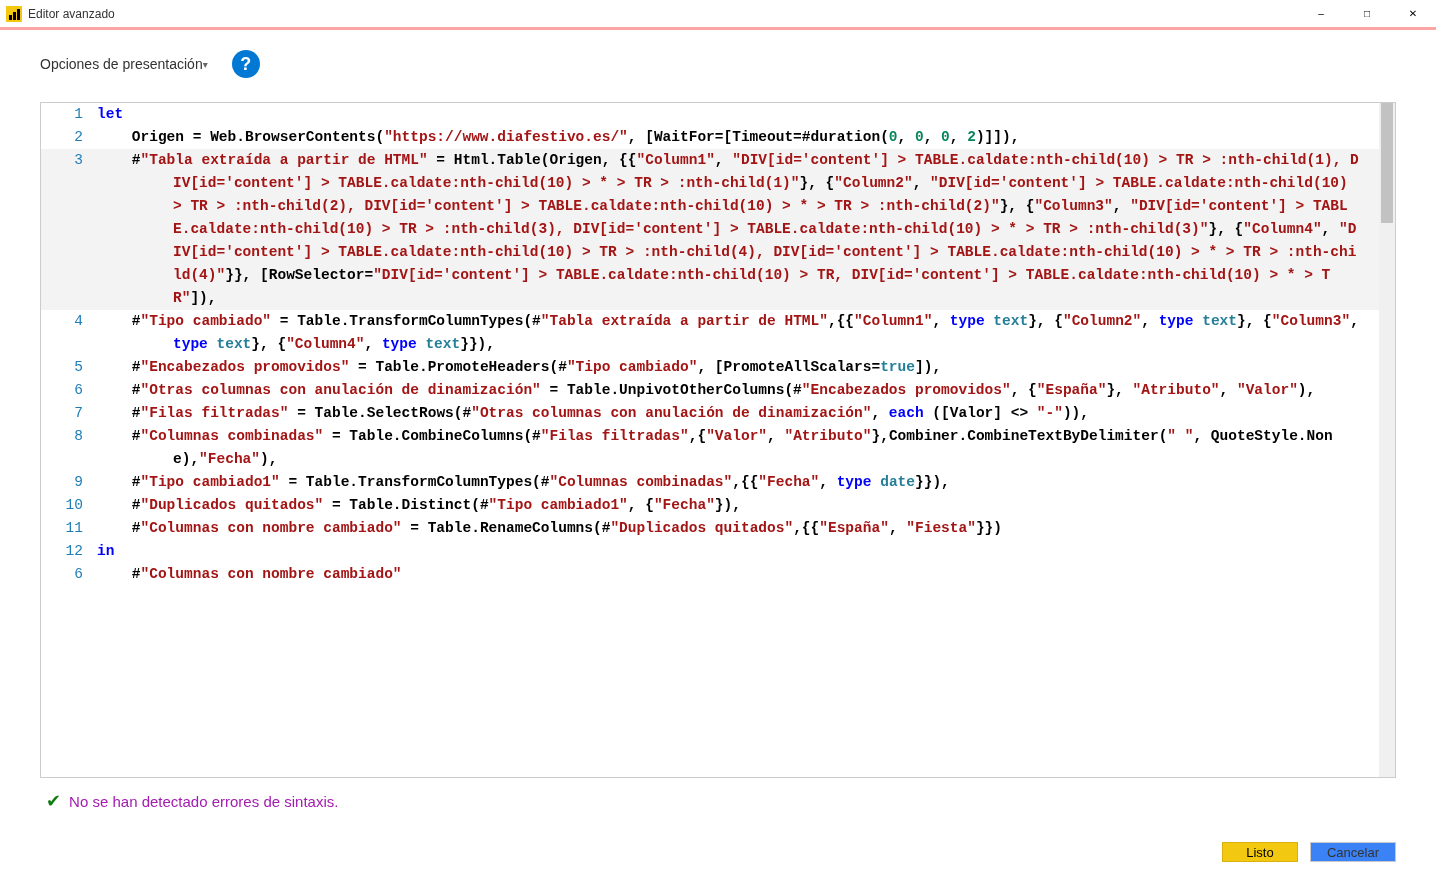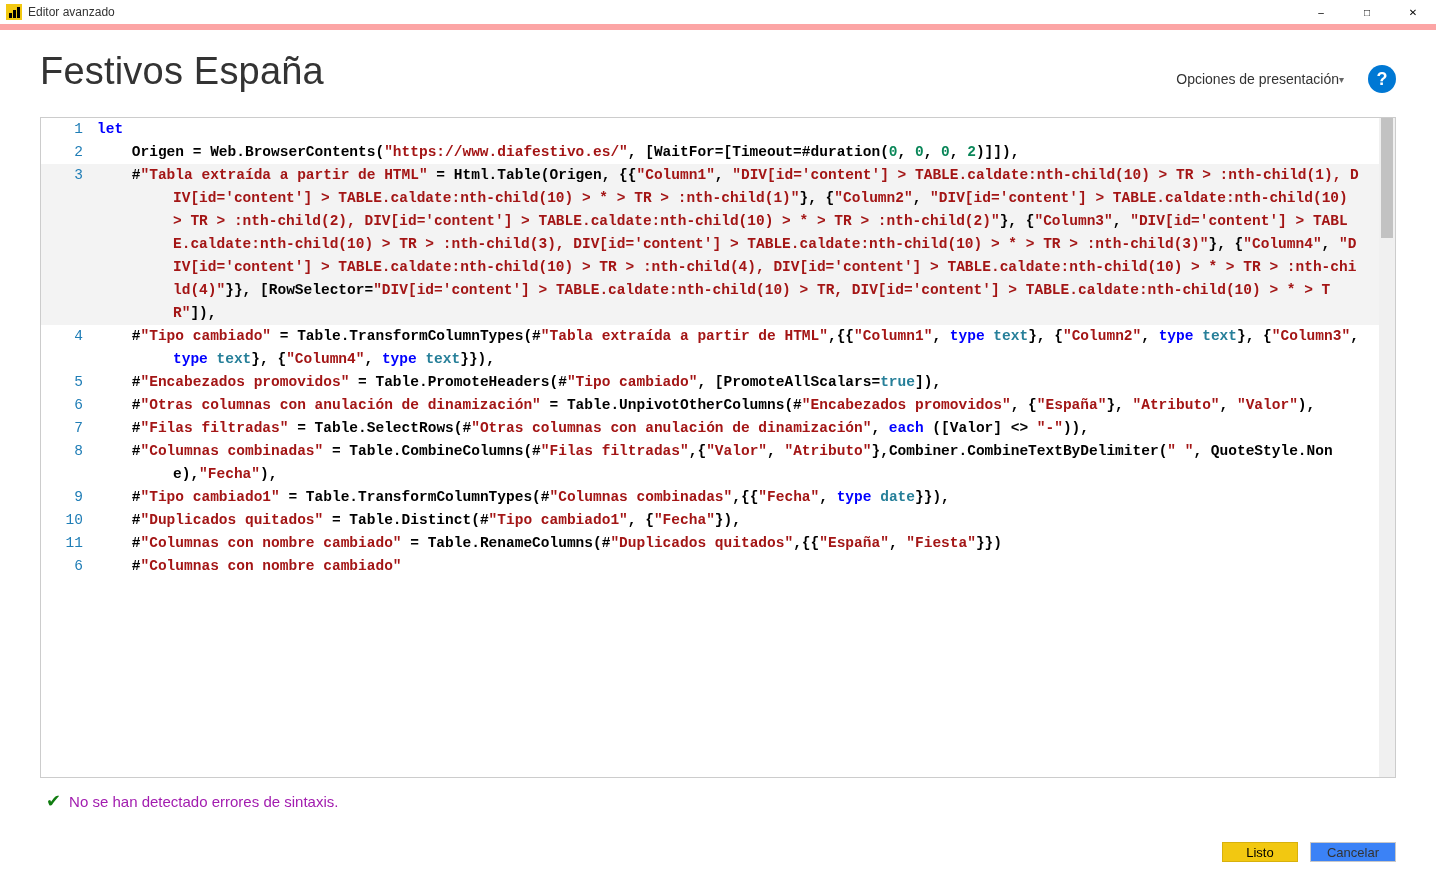--- a/index.html
+++ b/index.html
@@ -9,21 +9,21 @@
       background: #ffffff;
       color: #000;
       overflow: hidden;
     }
 
     
     .titlebar {
       height: 30px;
       display: flex;
       align-items: center;
-      border-bottom: 6px solid #fca5a5;
+      border-bottom: 3px solid #fca5a5;
       padding-left: 6px;
     }
     .titlebar .app-icon {
       width: 16px;
       height: 16px;
       background: #F2C811;
       display: flex;
       align-items: flex-end;
       justify-content: center;
       gap: 1px;
@@ -124,21 +124,20 @@
   <div class="title">Editor avanzado</div>
   <div class="win-controls">
     <div>–</div>
     <div>□</div>
     <div class="close">✕</div>
   </div>
 </div>
 
 <div class="content">
   <div class="header-row">
-    <div class="query-name">Festivos España</div>
     <div class="header-right">
       <div class="display-options">
         <span>Opciones de presentación</span>
         <span class="chev">▾</span>
       </div>
       <div class="help-icon">?</div>
     </div>
   </div>
 
   <div class="editor-wrap">
@@ -192,20 +191,24 @@
       <div class="line">
         <div class="gutter">10</div>
         <div class="code-col"><span class="p">    #</span><span class="s">"Duplicados quitados"</span><span class="p"> = Table.Distinct(#</span><span class="s">"Tipo cambiado1"</span><span class="p">, {</span><span class="s">"Fecha"</span><span class="p">}),</span></div>
       </div>
 
       <div class="line">
         <div class="gutter">11</div>
         <div class="code-col"><span class="p">    #</span><span class="s">"Columnas con nombre cambiado"</span><span class="p"> = Table.RenameColumns(#</span><span class="s">"Duplicados quitados"</span><span class="p">,{{</span><span class="s">"España"</span><span class="p">, </span><span class="s">"Fiesta"</span><span class="p">}})</span></div>
       </div>
 
+      <div class="line">
+        <div class="gutter">12</div>
+        <div class="code-col"><span class="kw">in</span></div>
+      </div>
 
       <div class="line">
         <div class="gutter">6</div>
         <div class="code-col"><span class="p">    #</span><span class="s">"Columnas con nombre cambiado"</span></div>
       </div>
 
     </div>
     <div class="scrollbar-fake">
       <div class="scrollbar-thumb"></div>
     </div>

